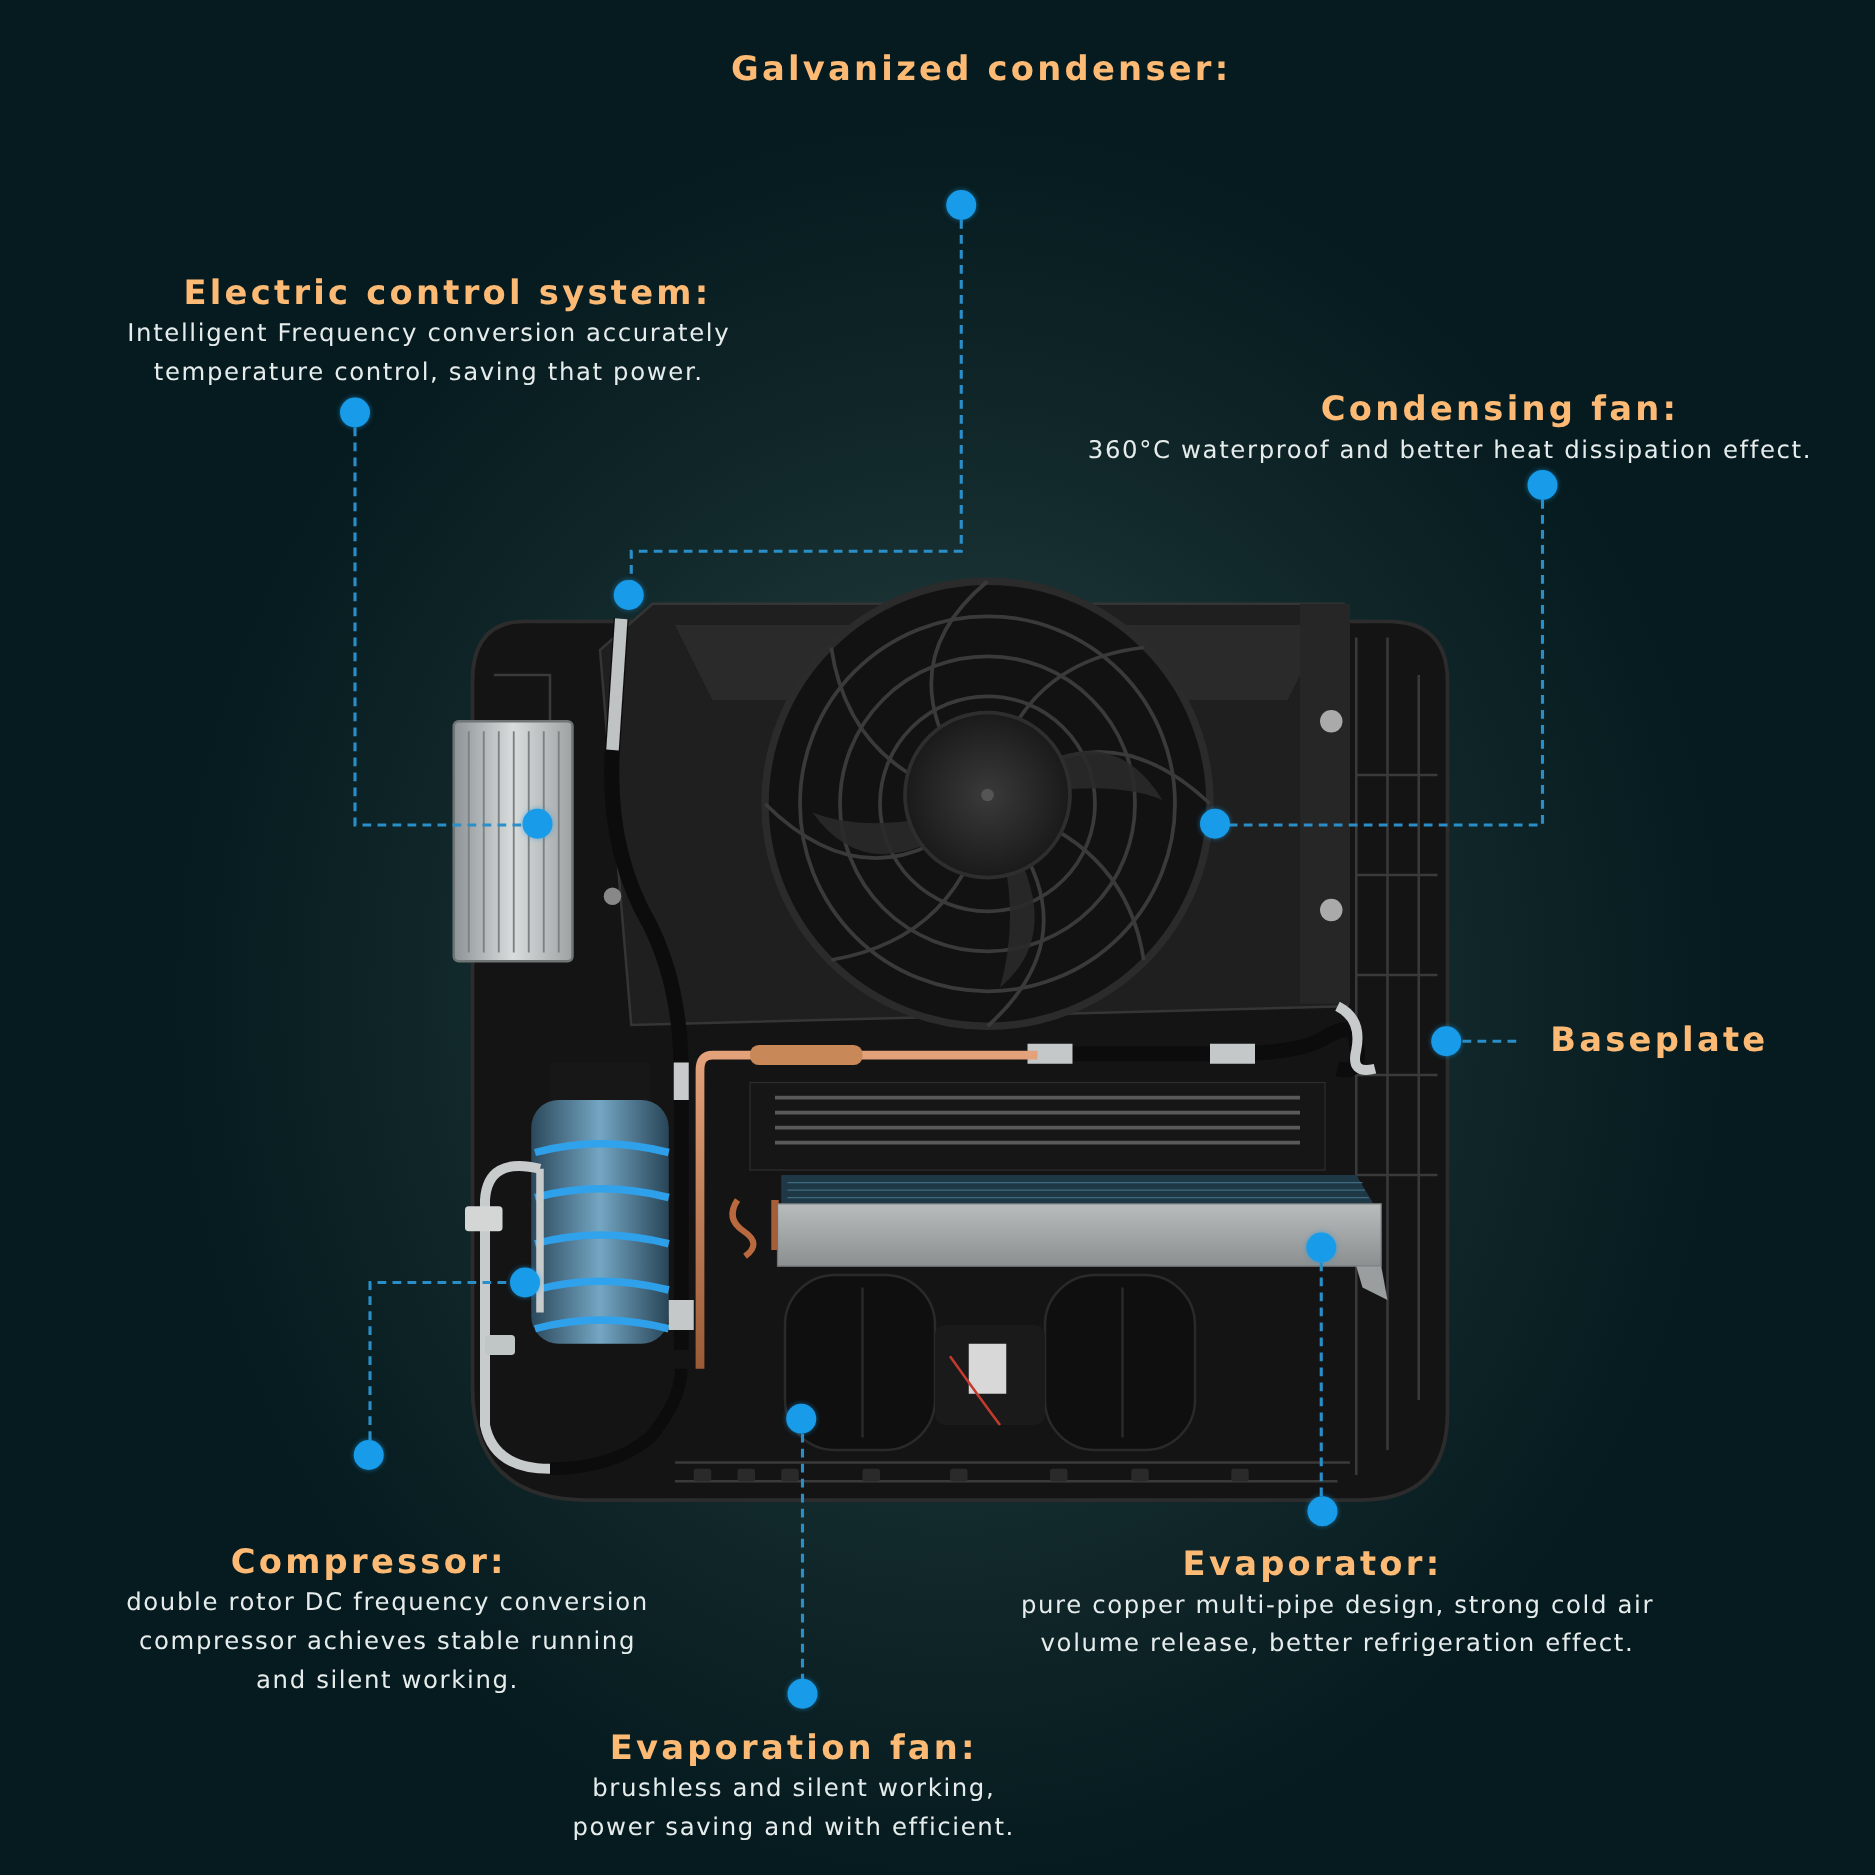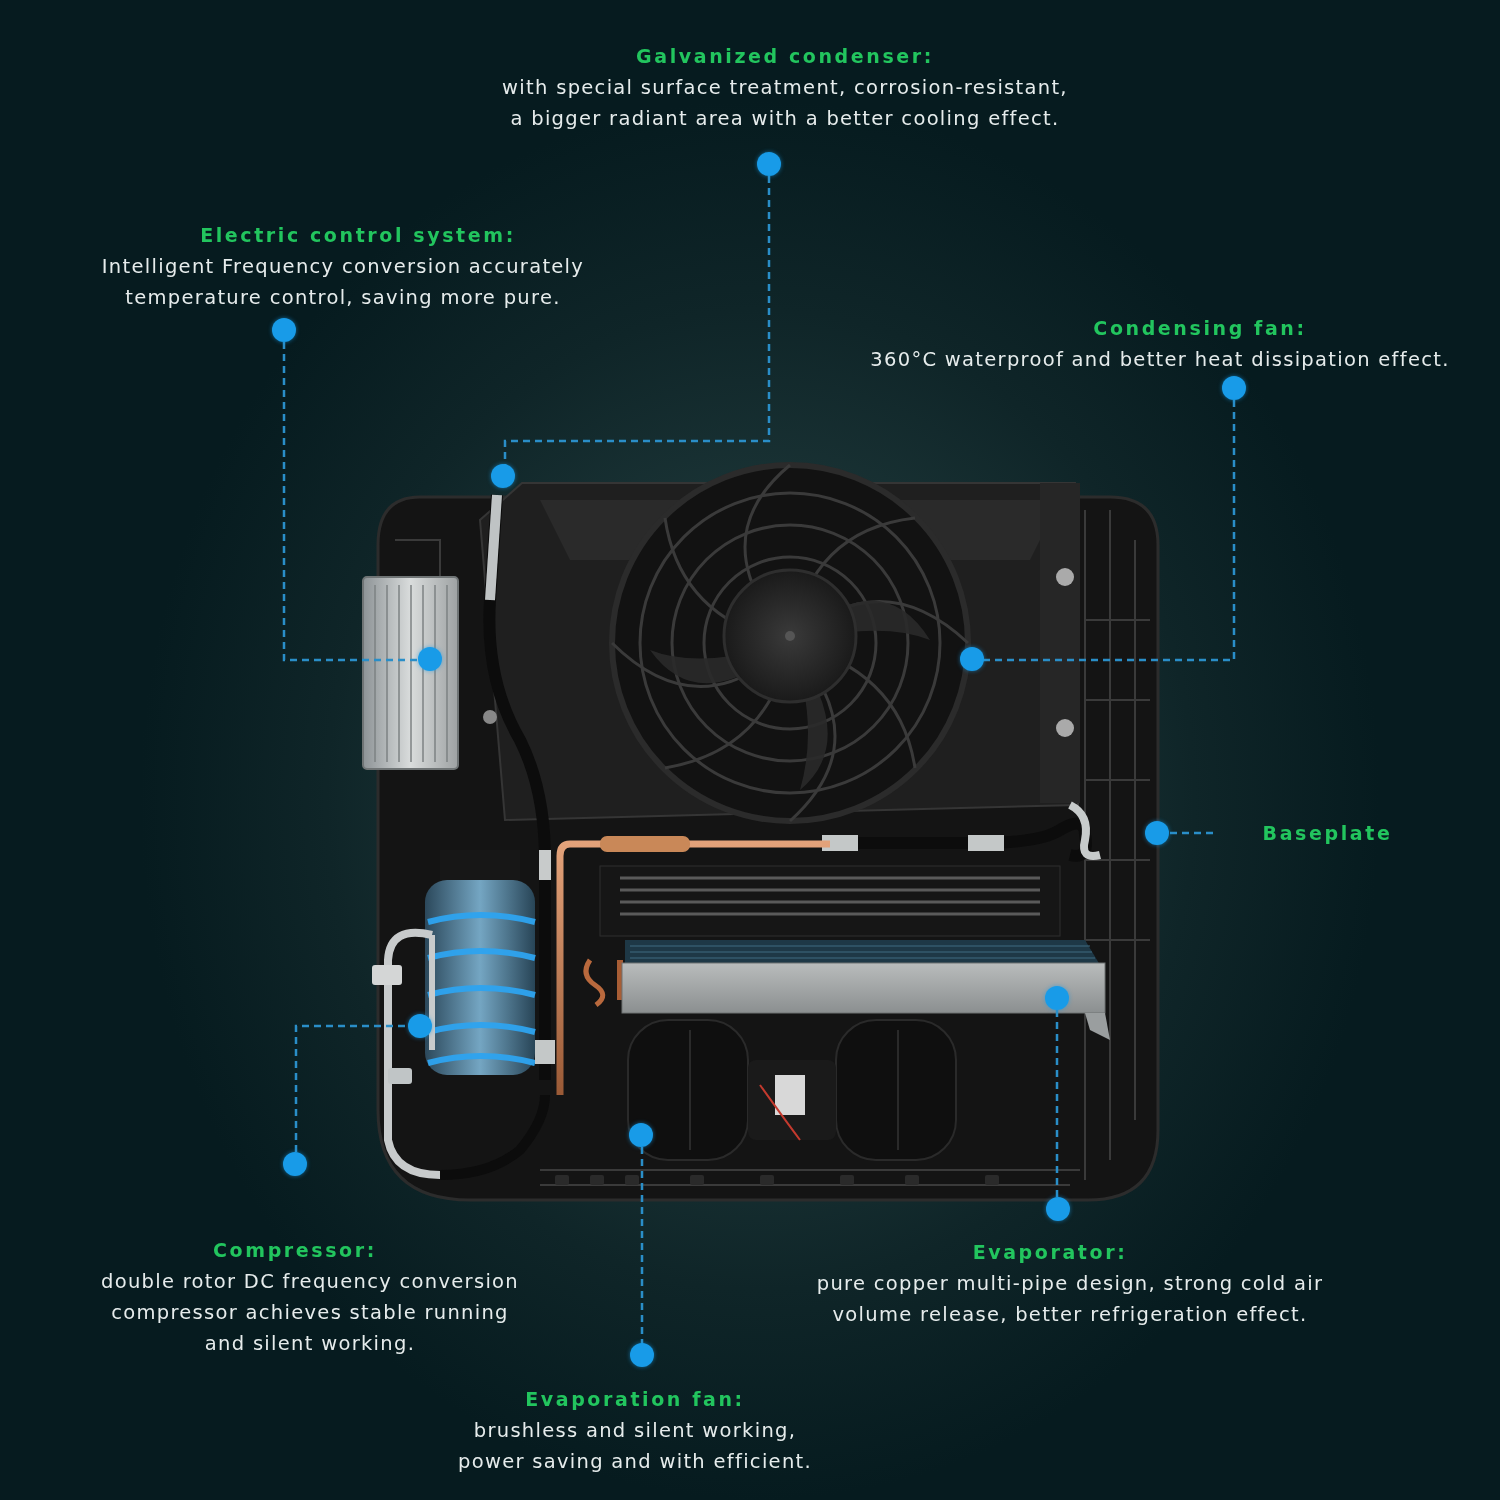--- a/index.html
+++ b/index.html
@@ -4,21 +4,21 @@
 <style>
   html, body { margin:0; padding:0; }
   body {
     width:1500px; height:1500px; overflow:hidden; position:relative;
     background: radial-gradient(ellipse 620px 700px at 760px 800px, #2a4244 0%, #1b3436 40%, #0f2528 70%, #061b1f 100%);
     background-color:#031d21;
     font-family: "DejaVu Sans", sans-serif;
   }
   .callout { position:absolute; text-align:center; }
   .callout .title {
-    color:#22c55e; font-weight:bold; font-size:19px; letter-spacing:2.6px;
+    color:#fdba74; font-weight:bold; font-size:27px; letter-spacing:2.6px;
     line-height:32px; white-space:nowrap;
   }
   .callout .desc {
     color:#e6ecec; font-size:19.5px; letter-spacing:1.3px; line-height:31px;
     white-space:pre-line;
   }
   .dot {
     position:absolute; width:24px; height:24px; border-radius:50%;
     background:#189be8; box-shadow:0 0 4px rgba(24,155,232,0.6);
     transform:translate(-12px,-12px); z-index:5;
@@ -206,28 +206,26 @@
 <div class="dot" style="left:1157px;top:833px;"></div>
 <div class="dot" style="left:420px;top:1026px;"></div>
 <div class="dot" style="left:295px;top:1164px;"></div>
 <div class="dot" style="left:1057px;top:998px;"></div>
 <div class="dot" style="left:1058px;top:1209px;"></div>
 <div class="dot" style="left:641px;top:1135px;"></div>
 <div class="dot" style="left:642px;top:1355px;"></div>
 
 <div class="callout" style="left:400px; top:40px; width:770px;">
   <div class="title">Galvanized condenser:</div>
-  <div class="desc">with special surface treatment, corrosion-resistant,
-a bigger radiant area with a better cooling effect.</div>
 </div>
 
 <div class="callout" style="left:0px; top:219px; width:590px;margin-left:48px;">
   <div class="title" style="padding-left:30px;">Electric control system:</div>
   <div class="desc">Intelligent Frequency conversion accurately
-temperature control, saving more pure.</div>
+temperature control, saving that power.</div>
 </div>
 
 <div class="callout" style="left:820px; top:297px; width:680px;margin-top:15px;">
   <div class="title" style="padding-left:80px;">Condensing fan:</div>
   <div class="desc">360°C waterproof and better heat dissipation effect.</div>
 </div>
 
 <div class="callout" style="left:1155px; top:817px; width:345px;">
   <div class="title" style="padding-left:0px;">Baseplate</div>
 </div>

